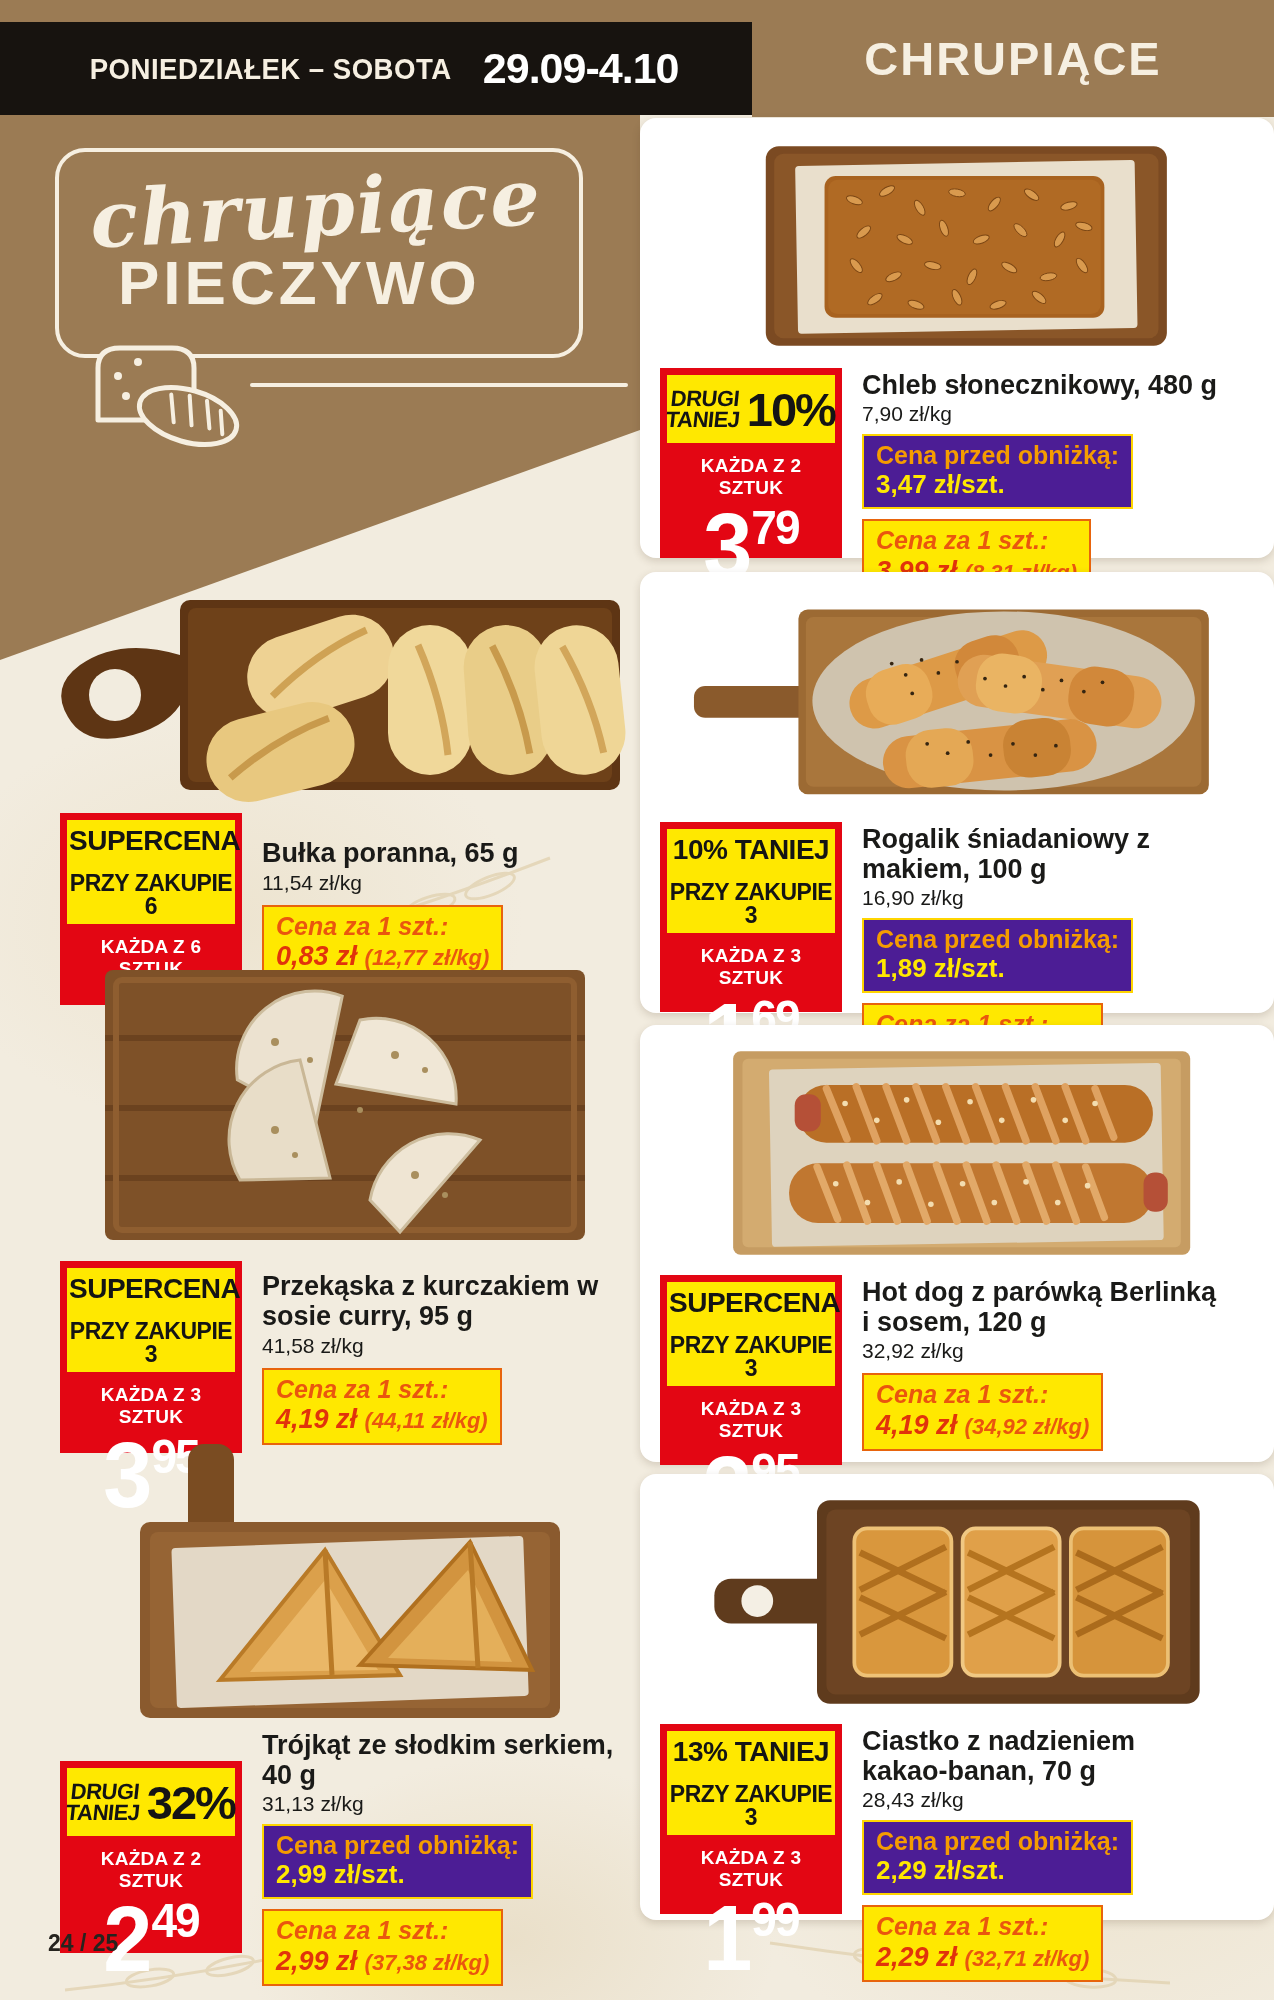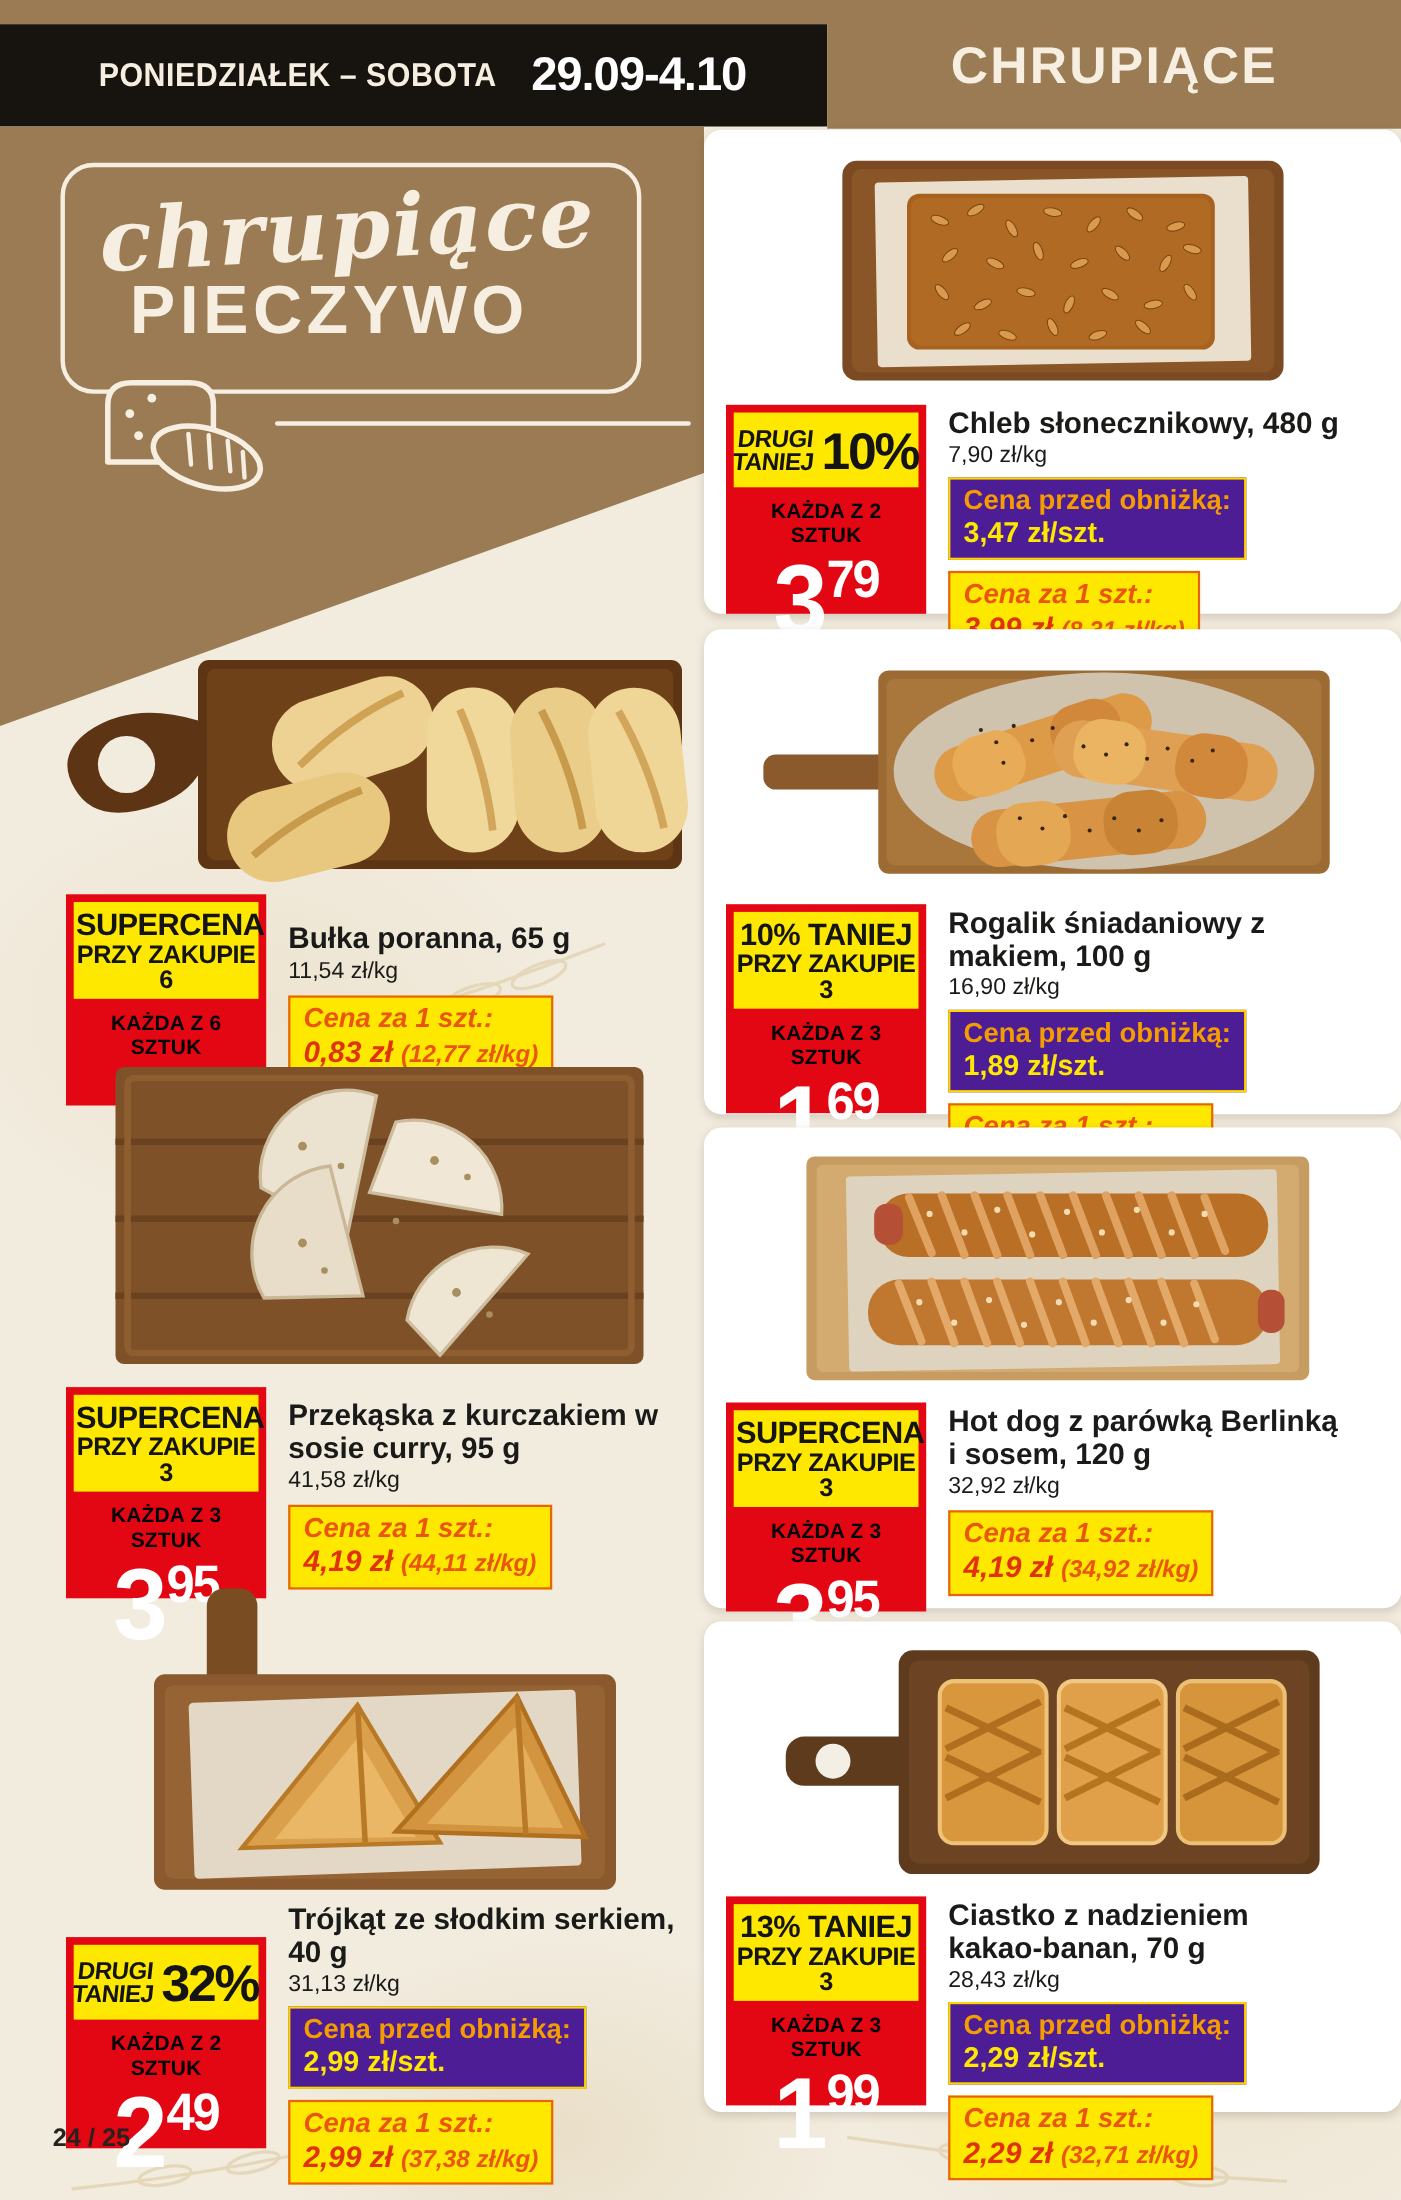--- a/index.html
+++ b/index.html
@@ -40,26 +40,26 @@
   .card-photo{height:232px;display:flex;align-items:center;justify-content:center;padding-top:12px;}
   .card-info{display:flex;gap:20px;padding:6px 14px 16px 20px;}
   
   .left-photo{position:absolute;}
   .left-row{position:absolute;left:60px;display:flex;gap:20px;align-items:center;width:575px;}
   
   .badge{width:182px;min-width:182px;height:190px;background:#e30613;padding:7px;box-sizing:border-box;
         display:flex;flex-direction:column;}
   .badge-yellow{background:#ffe800;text-align:center;padding:7px 2px 6px 2px;color:#141414;}
   .by-lines span{display:block;font-weight:800;line-height:1.02;letter-spacing:-.5px;}
-  .by-l1{font-size:28px;} .by-l2{font-size:23px;}
+  .by-l1{font-size:28px;} .by-l2{font-size:23px;margin-top:16px;}
   .badge-drugi{display:flex;align-items:center;justify-content:center;gap:6px;}
   .bd-stack{display:flex;flex-direction:column;font-weight:800;font-size:22px;line-height:.95;
         transform:skewX(-6deg);letter-spacing:-.5px;}
   .bd-pct{font-size:47px;font-weight:800;letter-spacing:-2px;}
-  .badge-qty{color:#000000;font-size:19px;font-weight:800;text-align:center;margin-top:12px;letter-spacing:.2px;}
+  .badge-qty{color:#ffffff;font-size:19px;font-weight:800;text-align:center;margin-top:12px;letter-spacing:.2px;}
   .badge-price{color:#fff;text-align:center;font-weight:800;font-size:92px;line-height:.82;margin-top:10px;
         letter-spacing:-4px;transform:scaleX(.96);}
   .badge-price .dec{font-size:48px;letter-spacing:-2px;position:relative;top:-34px;margin-left:3px;}
   
   .pinfo{padding-top:2px;}
   .ptitle{margin:0;font-size:27px;font-weight:800;line-height:1.12;max-width:400px;}
   .pkg{font-size:21px;margin-top:2px;}
   .box-red{display:inline-block;background:#4c1d95;border:2px solid #ffd500;padding:5px 12px 7px 12px;margin-top:8px;}
   .red-label{color:#f59c00;font-weight:700;font-size:25px;line-height:1.15;}
   .red-value{color:#ffe800;font-weight:800;font-size:26px;line-height:1.15;}

